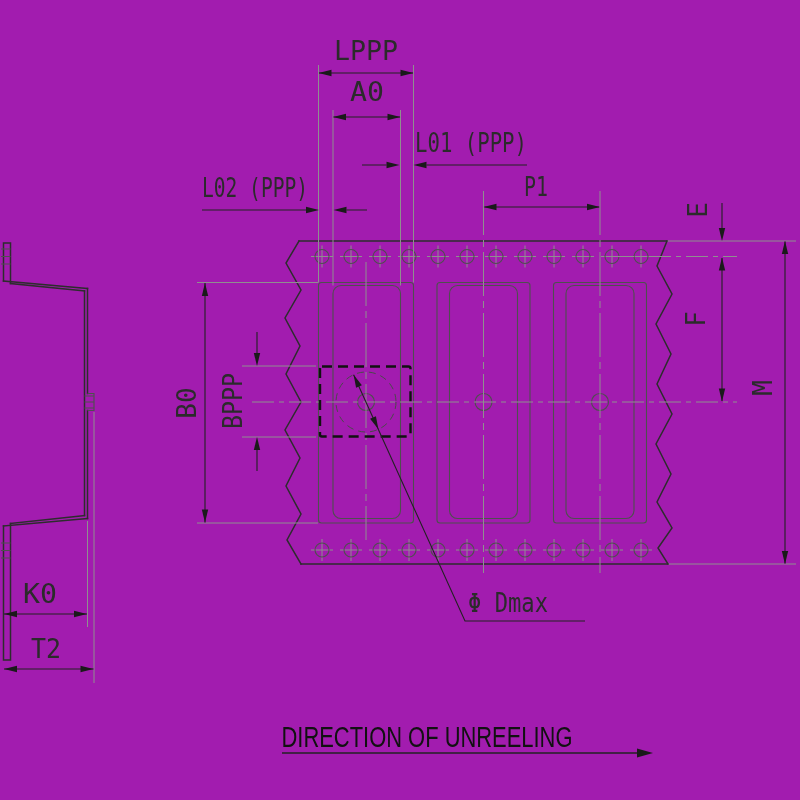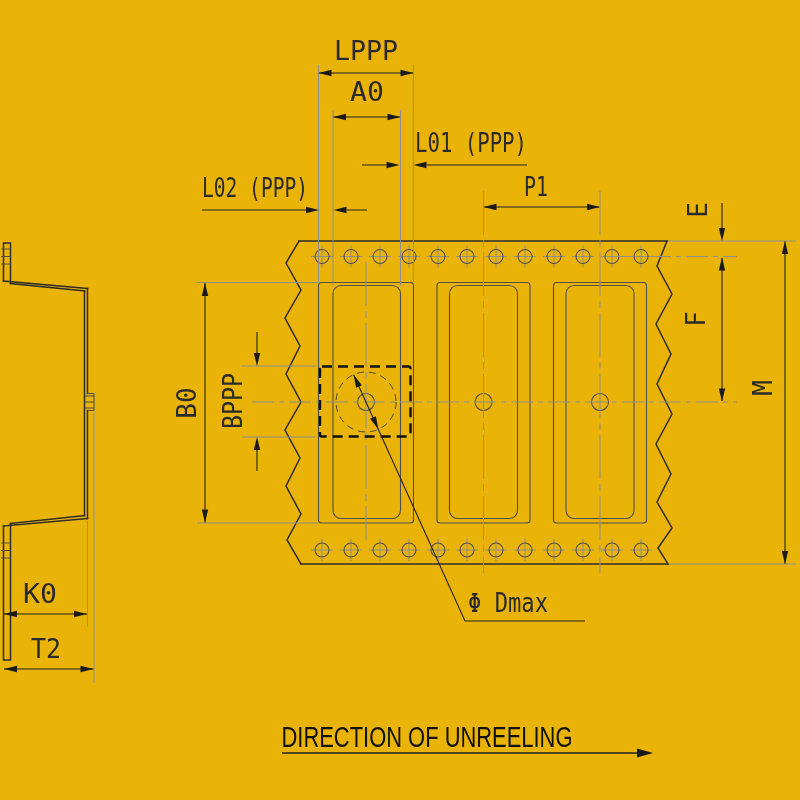--- a/index.html
+++ b/index.html
@@ -1,16 +1,16 @@
 <!DOCTYPE html>
 <html><head>
 <meta charset="utf-8">
 <style>
   html,body{margin:0;padding:0;background:#ffffff;}
-  .stage{width:800px;height:800px;position:relative;background:#eab308;overflow:hidden;}
+  .stage{width:800px;height:800px;position:relative;background:#a21caf;overflow:hidden;}
   svg{display:block;}
   .main{stroke:#2d2d2d;stroke-width:1.5;fill:none;stroke-linecap:square;}
   .med{stroke:#4f4f4f;stroke-width:1.1;fill:none;}
   .thin{stroke:#8f8f8f;stroke-width:1;fill:none;}
   .dim{stroke:#222222;stroke-width:1.1;fill:none;}
   .ah{fill:#1a1a1a;stroke:none;}
   .cdash{stroke:#111111;stroke-width:2.4;fill:none;stroke-dasharray:10 6;}
   .ddash{stroke:#4a4a4a;stroke-width:1;fill:none;stroke-dasharray:7 5;}
   .cl{stroke:#8f8f8f;stroke-width:1;fill:none;stroke-dasharray:22 5 5 5;}
   .clv{stroke:#8f8f8f;stroke-width:1;fill:none;stroke-dasharray:44 5 7 5;}

